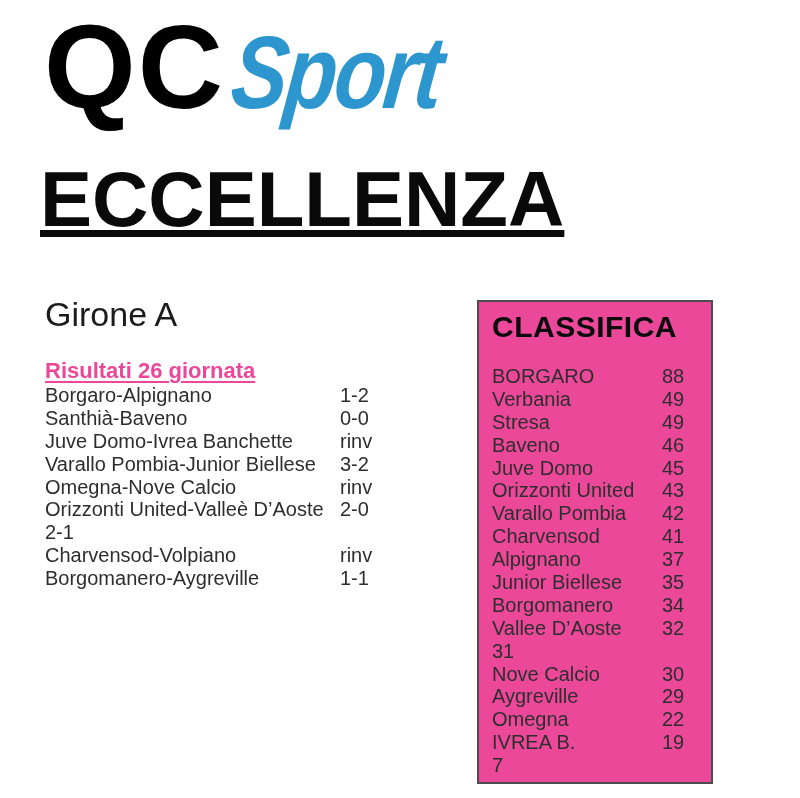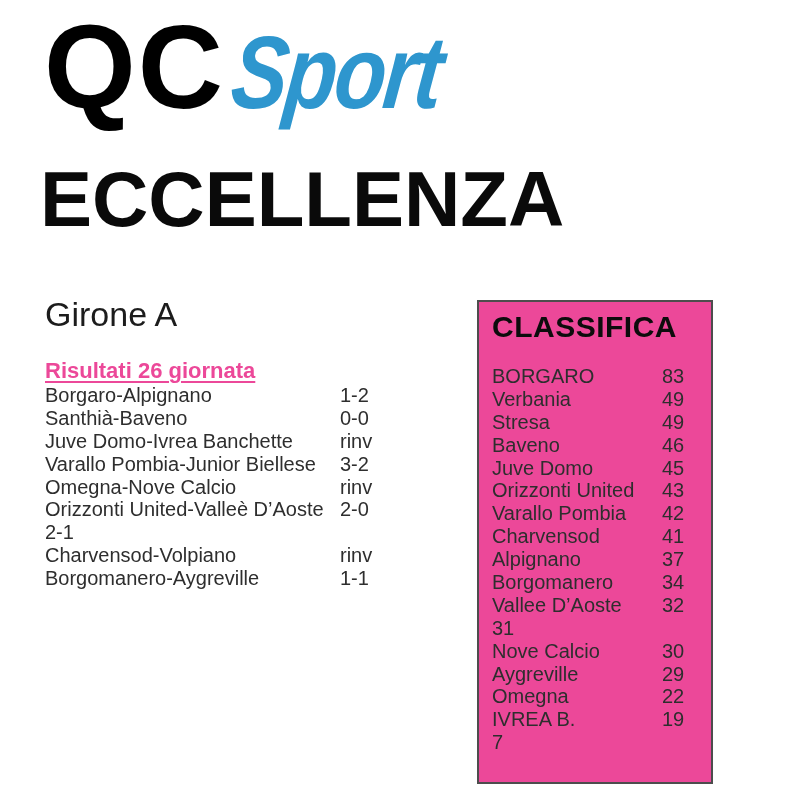--- a/index.html
+++ b/index.html
@@ -49,20 +49,21 @@
     position: absolute;
     left: 40px;
     top: 160px;
     margin: 0;
     font-size: 78px;
     font-weight: bold;
     color: #0a0a0a;
     letter-spacing: 0px;
     line-height: 1;
     white-space: nowrap;
+    text-decoration: underline;
   }
   
   .girone {
     position: absolute;
     left: 45px;
     top: 296px;
     font-size: 34px;
     font-weight: 400;
     color: #1c1c1c;
     line-height: 1.1;
@@ -196,21 +197,21 @@
         <span class="match">Borgomanero-Aygreville</span>
         <span class="score">1-1</span>
       </div>
     </div>
 
   <div class="classifica">
     <div class="classifica-title">CLASSIFICA</div>
     <div class="standings-rows" id="standings-rows">
         <div class="standing-row">
           <span class="team">BORGARO</span>
-          <span class="points">83</span>
+          <span class="points">88</span>
         </div>
         <div class="standing-row">
           <span class="team">Verbania</span>
           <span class="points">49</span>
         </div>
         <div class="standing-row">
           <span class="team">Stresa</span>
           <span class="points">49</span>
         </div>
         <div class="standing-row">
@@ -231,20 +232,24 @@
         </div>
         <div class="standing-row">
           <span class="team">Charvensod</span>
           <span class="points">41</span>
         </div>
         <div class="standing-row">
           <span class="team">Alpignano</span>
           <span class="points">37</span>
         </div>
         <div class="standing-row">
+          <span class="team">Junior Biellese</span>
+          <span class="points">35</span>
+        </div>
+        <div class="standing-row">
           <span class="team">Borgomanero</span>
           <span class="points">34</span>
         </div>
         <div class="standing-row">
           <span class="team">Vallee D’Aoste</span>
           <span class="points">32</span>
         </div>
         <div class="standing-row">
           <span class="points">31</span>
         </div>

